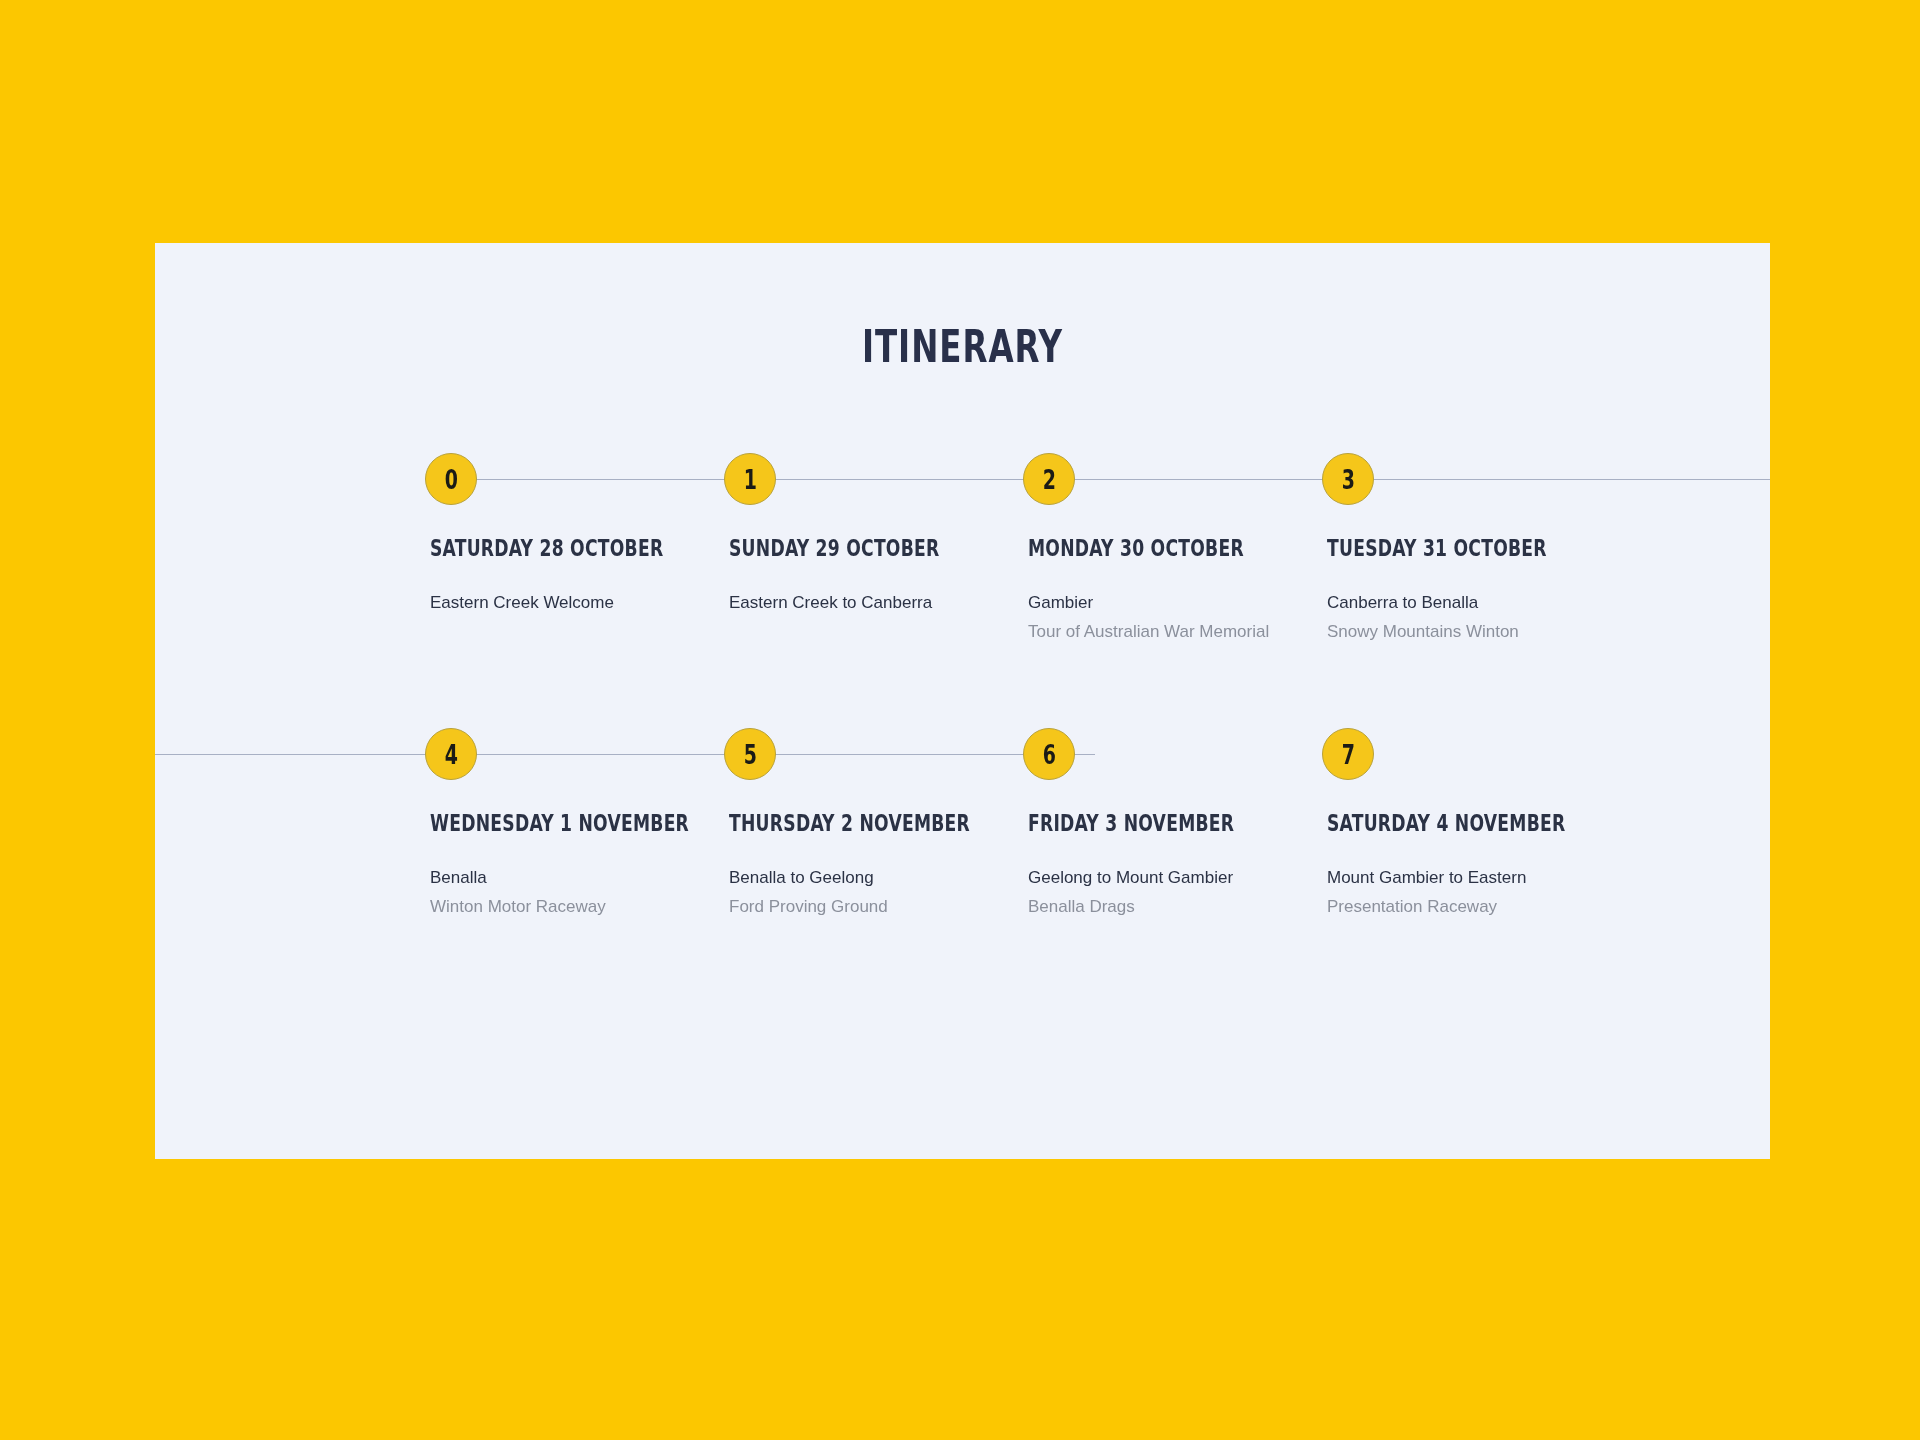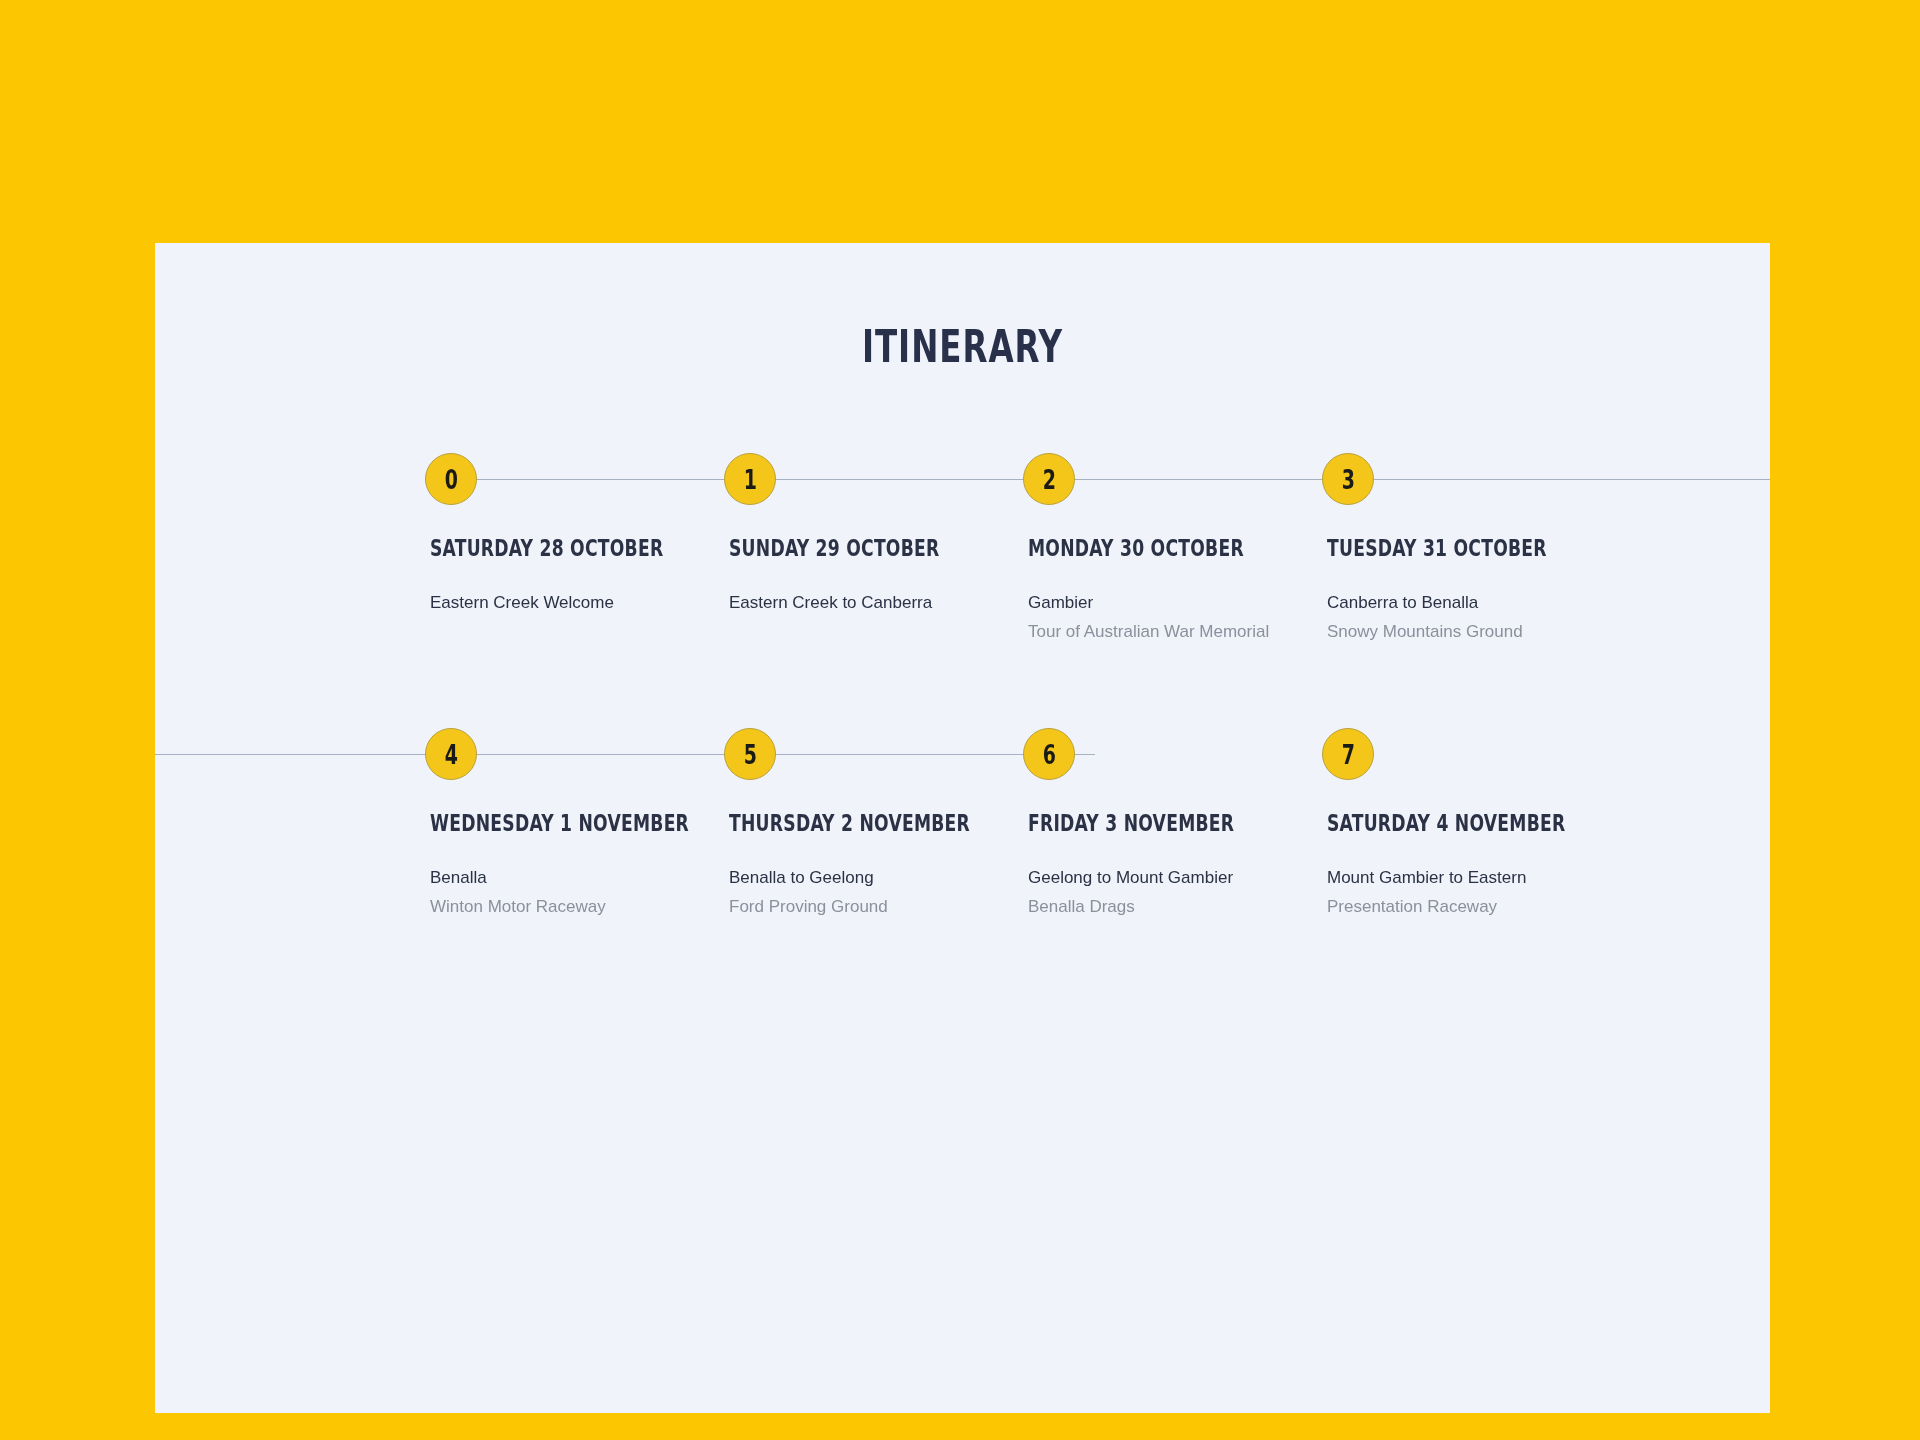--- a/index.html
+++ b/index.html
@@ -15,21 +15,21 @@
     font-family: "Liberation Sans", sans-serif;
     -webkit-font-smoothing: antialiased;
   }
 
   
   #slide-card {
     position: absolute;
     left: 155px;
     top: 243px;
     width: 1615px;
-    height: 1170px;
+    height: 916px;
     background: #F0F3FA;
     overflow: hidden;
   }
 
   
   #page-title {
     position: absolute;
     top: 78px;
     left: 0;
     width: 100%;
@@ -175,21 +175,21 @@
       </div>
     </div>
 
     <div class="step step-3">
       <div class="step-marker">
         <span class="step-number">3</span>
       </div>
       <div class="step-body">
         <div class="step-date">TUESDAY 31 OCTOBER</div>
         <div class="step-headline">Canberra to Benalla</div>
-        <div class="step-detail">Snowy Mountains Ground</div>
+        <div class="step-detail">Snowy Mountains Winton</div>
       </div>
     </div>
   </div>
 
   <div class="timeline-row" id="timeline-row-1">
     <div class="row-axis"></div>
 
     <div class="step step-0">
       <div class="step-marker">
         <span class="step-number">4</span>

